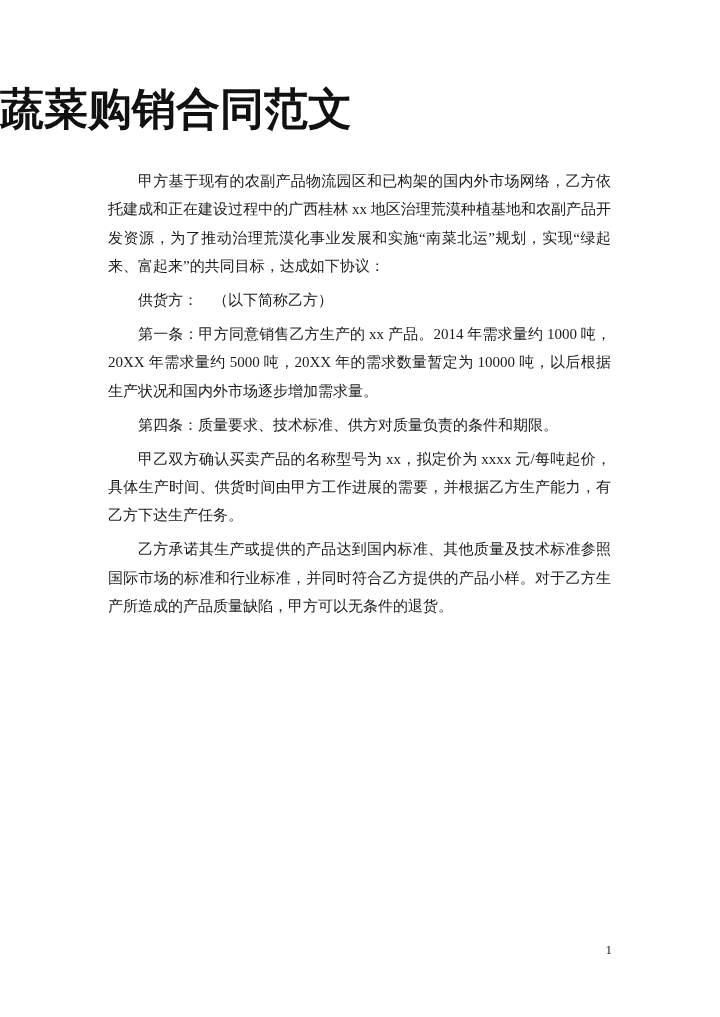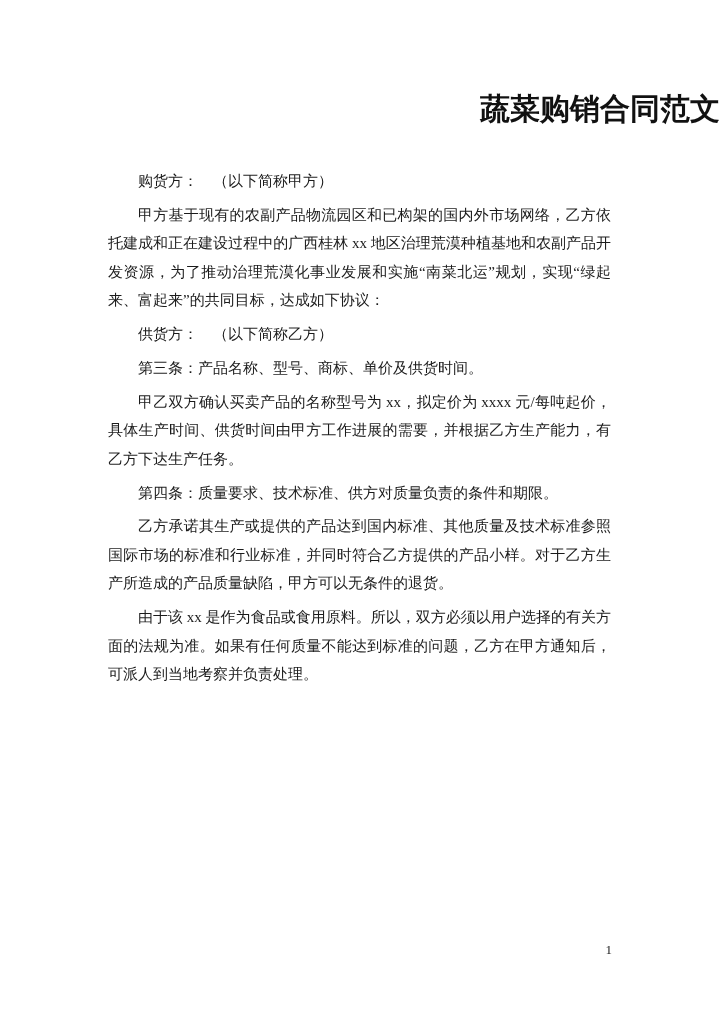--- a/index.html
+++ b/index.html
@@ -11,24 +11,24 @@
     position: relative;
     width: 720px;
     height: 1017px;
     background: #ffffff;
     color: #1b1b1b;
     overflow: hidden;
   }
   .doc-title {
     margin: 0;
     padding-top: 86px;
-    text-align: right;
+    text-align: left;
     font-family: "Liberation Sans", "DejaVu Sans", sans-serif;
     font-weight: 700;
-    font-size: 30px;
+    font-size: 44px;
     line-height: 46px;
     color: #111111;
   }
   .content {
     padding: 35px 109px 0 108px;
     font-family: "Liberation Serif", "DejaVu Serif", serif;
     font-size: 15px;
     line-height: 28.4px;
     text-align: justify;
     color: #1b1b1b;
@@ -52,36 +52,34 @@
 </style>
 </head>
 <body>
 
 <div class="page">
 
   <h1 class="doc-title">蔬菜购销合同范文</h1>
 
   <div class="content">
 
-    <p>购货方：　（以下简称甲方）</p>
 
     <p>甲方基于现有的农副产品物流园区和已构架的国内外市场网络，乙方依托建成和正在建设过程中的广西桂林 xx 地区治理荒漠种植基地和农副产品开发资源，为了推动治理荒漠化事业发展和实施“南菜北运”规划，实现“绿起来、富起来”的共同目标，达成如下协议：</p>
 
     <p>供货方：　（以下简称乙方）</p>
 
+    <p>第一条：甲方同意销售乙方生产的 xx 产品。2014 年需求量约 1000 吨，20XX 年需求量约 5000 吨，20XX 年的需求数量暂定为 10000 吨，以后根据生产状况和国内外市场逐步增加需求量。</p>
 
 
-    <p>第三条：产品名称、型号、商标、单价及供货时间。</p>
+
+    <p>第四条：质量要求、技术标准、供方对质量负责的条件和期限。</p>
 
     <p>甲乙双方确认买卖产品的名称型号为 xx，拟定价为 xxxx 元/每吨起价，具体生产时间、供货时间由甲方工作进展的需要，并根据乙方生产能力，有乙方下达生产任务。</p>
 
-    <p>第四条：质量要求、技术标准、供方对质量负责的条件和期限。</p>
-
     <p>乙方承诺其生产或提供的产品达到国内标准、其他质量及技术标准参照国际市场的标准和行业标准，并同时符合乙方提供的产品小样。对于乙方生产所造成的产品质量缺陷，甲方可以无条件的退货。</p>
 
-    <p>由于该 xx 是作为食品或食用原料。所以，双方必须以用户选择的有关方面的法规为准。如果有任何质量不能达到标准的问题，乙方在甲方通知后，可派人到当地考察并负责处理。</p>
 
 
   </div>
 
   <div class="page-number">1</div>
 
 </div>
 
 </body></html>

